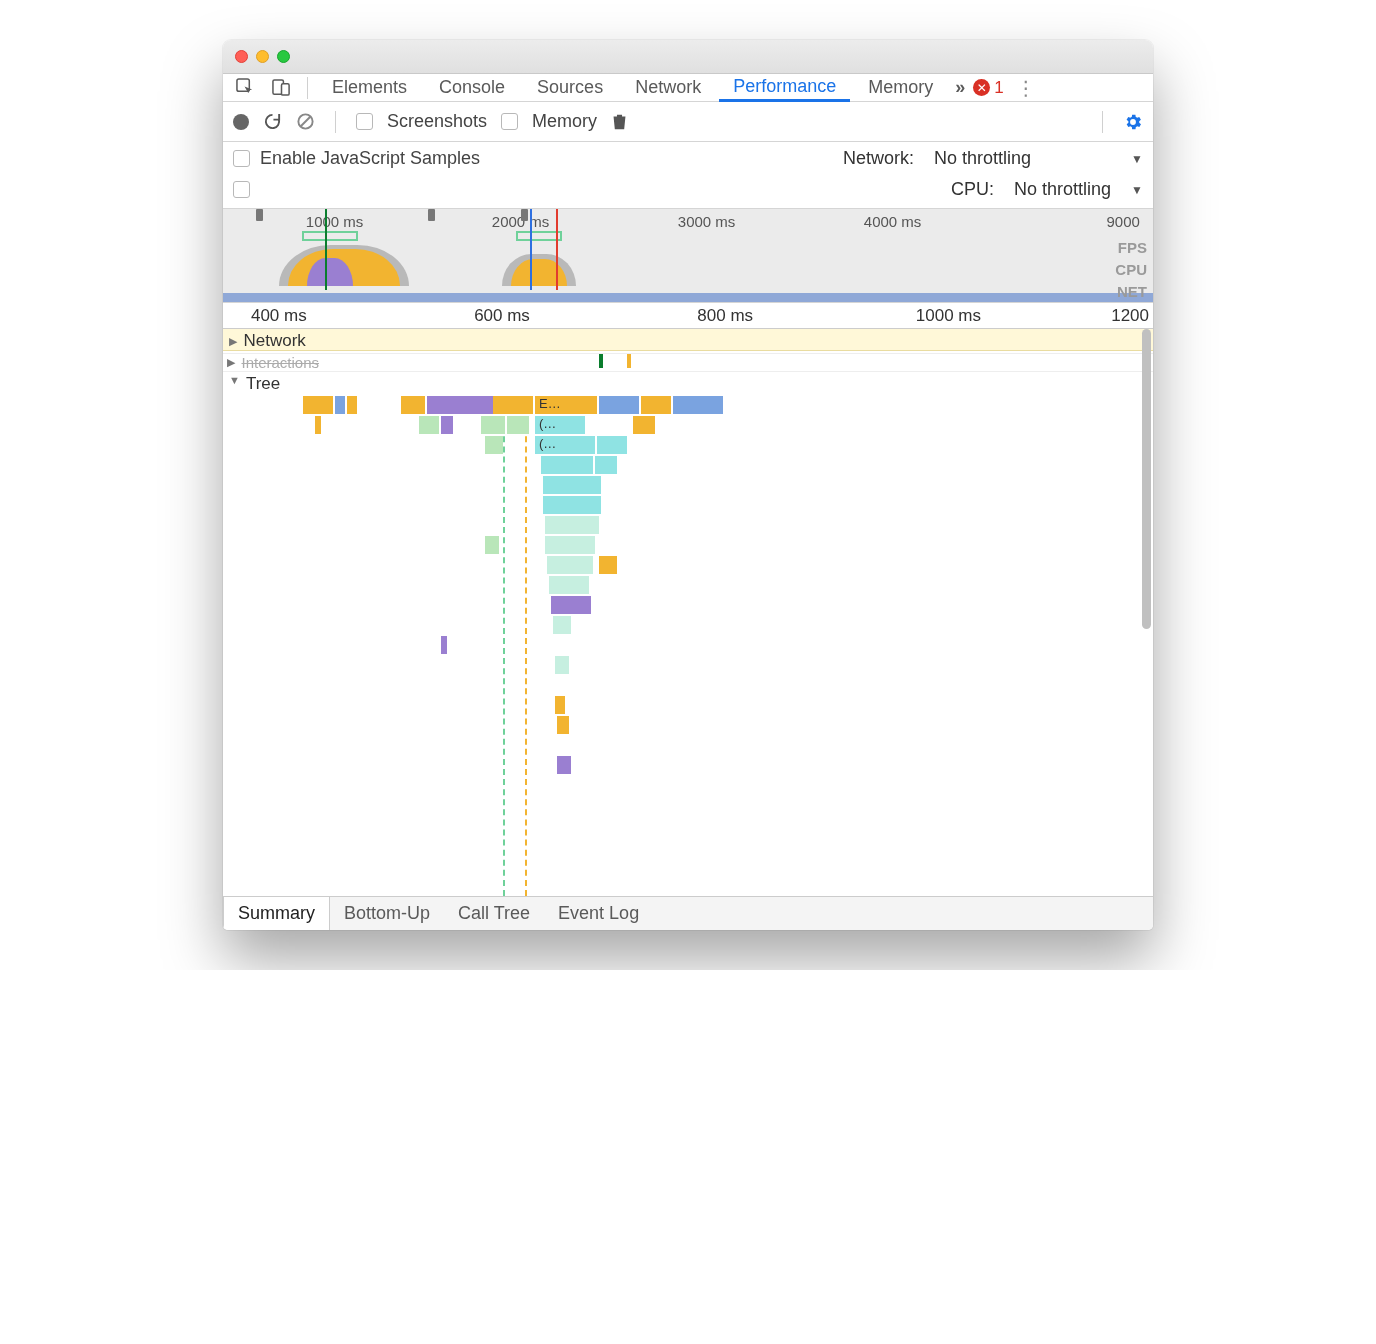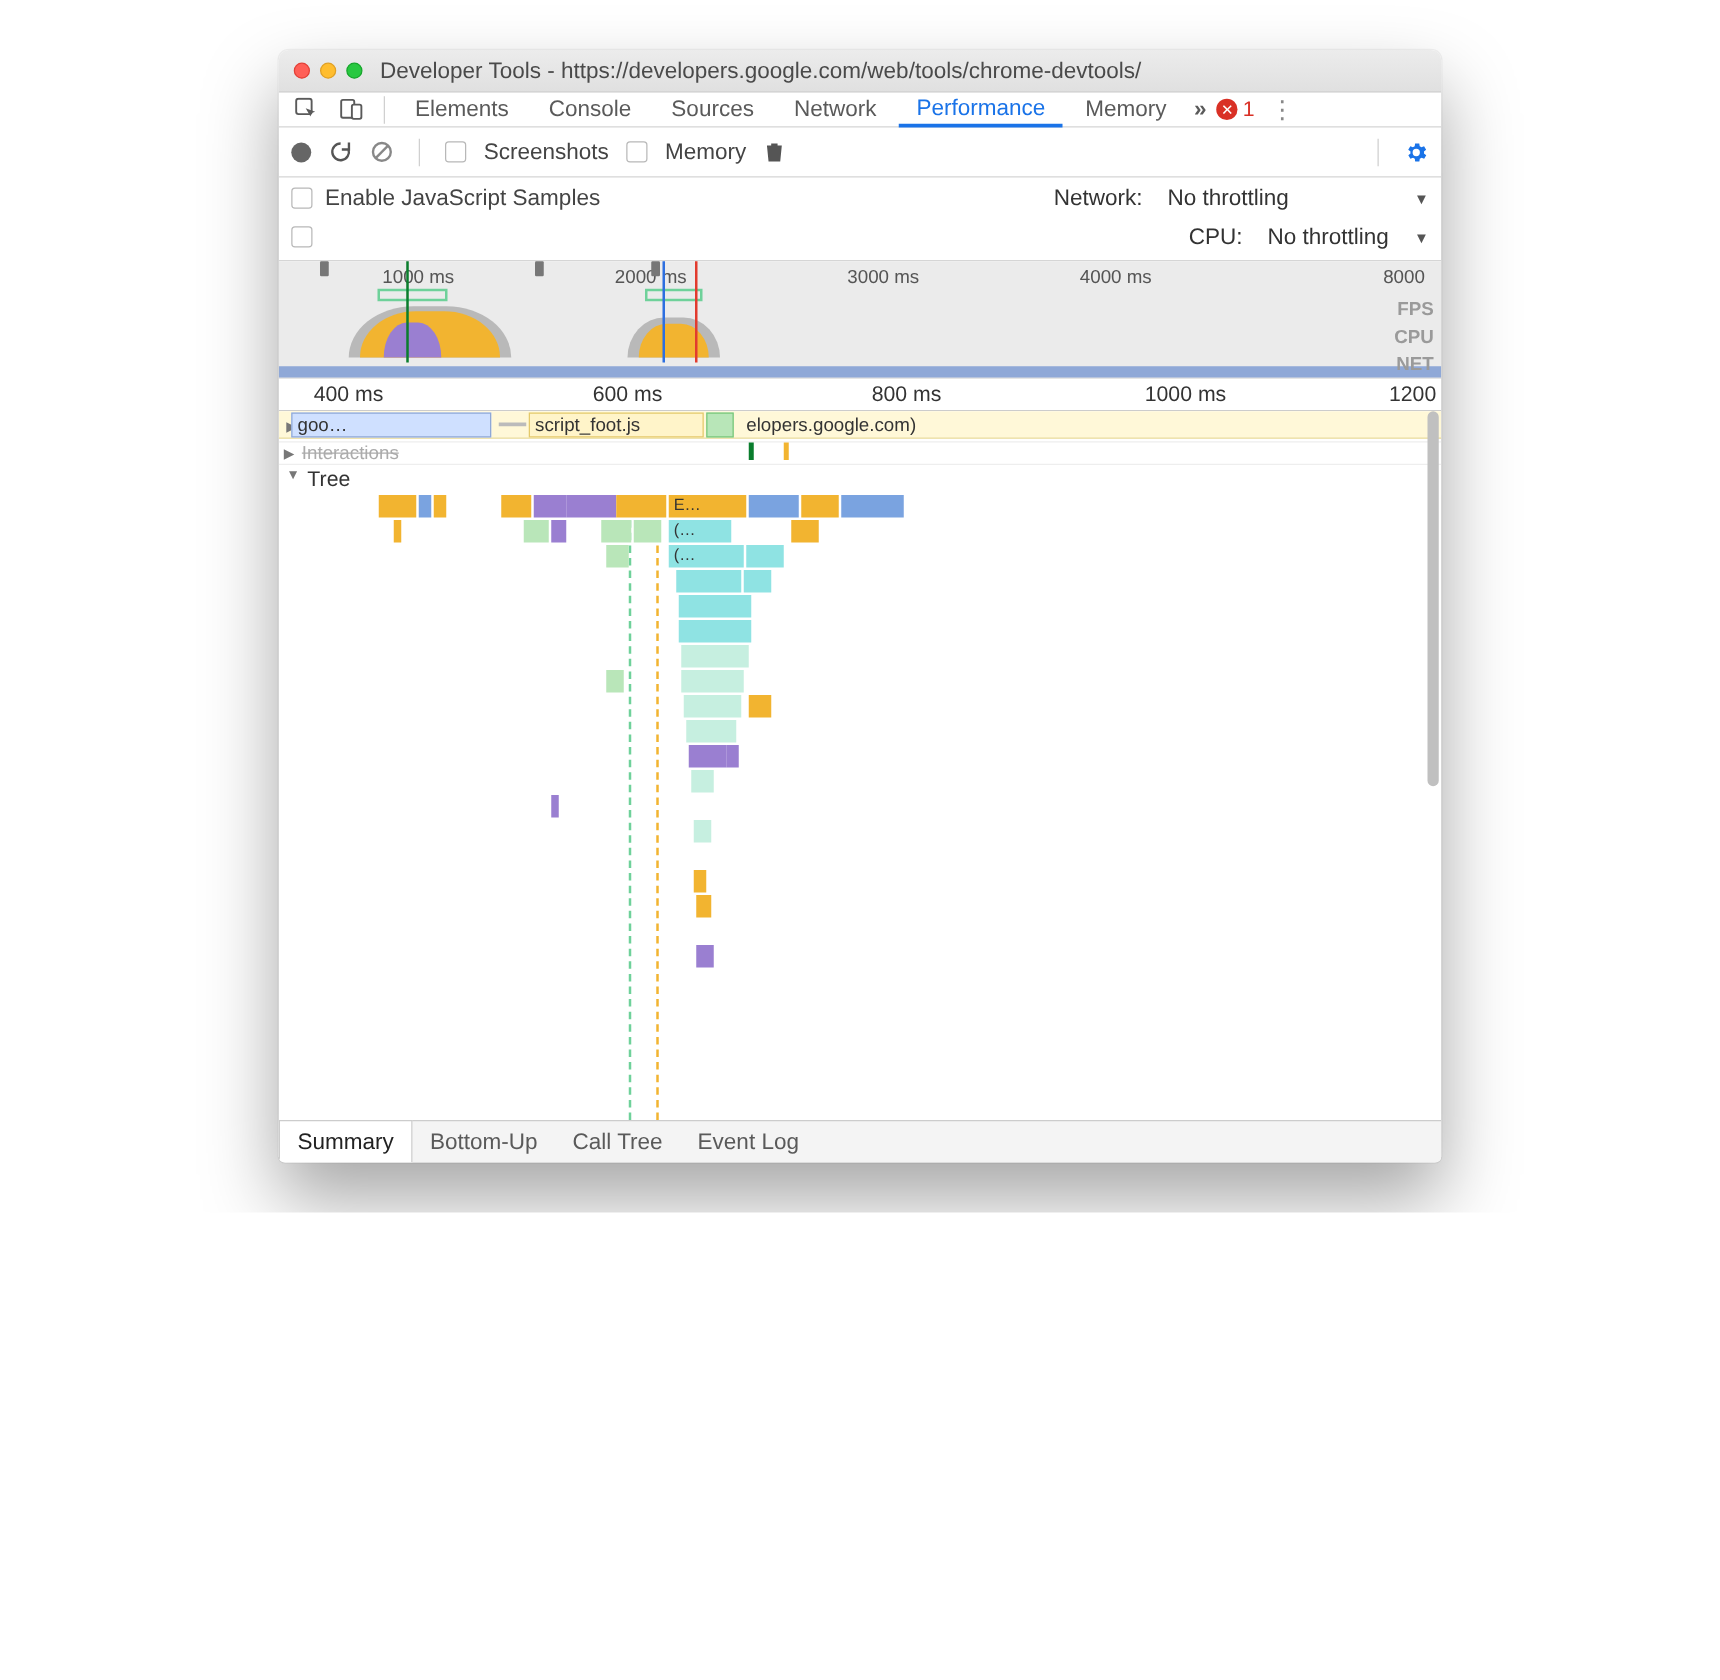--- a/index.html
+++ b/index.html
@@ -117,21 +117,20 @@
 <body>
 
 <div class="window">
 
   <div class="titlebar">
     <div class="traffic">
       <div class="tl red"></div>
       <div class="tl yel"></div>
       <div class="tl grn"></div>
     </div>
-    <div class="titletext">Developer Tools - https://developers.google.com/web/tools/chrome-devtools/</div>
   </div>
 
   <div class="tabstrip">
     <div class="tool-ico">
       <svg width="19" height="19" viewBox="0 0 20 20">
           <rect x="1" y="1" width="13" height="13" rx="2" fill="none" stroke="#5a5a5a" stroke-width="1.6"></rect>
           <path d="M9 9 l8 3 -3 1 -1 3 z" fill="#5a5a5a"></path>
         </svg>
     </div>
     <div class="tool-ico">
@@ -213,21 +212,21 @@
       </div>
     </div>
   </div>
 
   <div class="overview">
     <div class="ov-ticks">
       <span style="left:12%">1000 ms</span>
       <span style="left:32%">2000 ms</span>
       <span style="left:52%">3000 ms</span>
       <span style="left:72%">4000 ms</span>
-      <span style="left:95%;transform:none">8000</span>
+      <span style="left:95%;transform:none">9000</span>
     </div>
     <div class="stub" style="left:3.6%"></div>
     <div class="stub" style="left:22%"></div>
     <div class="stub" style="left:32%"></div>
     <div class="ov-spark">
       <div class="blob" style="left:6%;width:14%;height:70%;background:#b9b9b9"></div>
       <div class="blob" style="left:7%;width:12%;height:62%;background:#f2b430"></div>
       <div class="blob" style="left:9%;width:5%;height:48%;background:#9a7fd1"></div>
       <div class="blob" style="left:30%;width:8%;height:55%;background:#b9b9b9"></div>
       <div class="blob" style="left:31%;width:6%;height:46%;background:#f2b430"></div>
@@ -256,33 +255,20 @@
   <div class="flamewrap">
 
   <div class="tracks">
 
     <div class="trackrow" style="position:relative">
       <div class="bg-strip"></div>
       <div class="trackhead" style="z-index:1">
             <span class="exp">▶</span>
             <span>Network</span>
           </div>
-      <div class="trackbody" style="z-index:1">
-        <div class="chip" style="left:-110px;width:160px;background:#cfe0ff;border-color:#8fa8d7">
-              <span>goo…</span>
-            </div>
-        <div class="chip" style="left:80px;width:140px;background:#fff4c9;border-color:#e4c96b">
-              <span>script_foot.js</span>
-            </div>
-        <div class="chip" style="left:222px;width:22px;background:#b8e6b8;border-color:#7ac77a"></div>
-        <div class="chip" style="left:250px;width:560px;background:transparent;border:none">
-              <span>elopers.google.com)</span>
-            </div>
-        <div style="position:absolute;left:56px;top:9px;width:22px;height:3px;background:#bbb"></div>
-      </div>
     </div>
 
     <div class="trackrow" style="height:18px">
       <div class="trackhead" style="color:#888;font-size:15px;width:auto;padding-left:4px">
             <span class="exp">▶</span>
             <span style="text-decoration:line-through;opacity:.7">Interactions</span>
           </div>
       <div class="trackbody">
         <div style="position:absolute;left:256px;top:0;width:4px;height:14px;background:#0a7d2d"></div>
         <div style="position:absolute;left:284px;top:0;width:4px;height:14px;background:#f2b430"></div>

